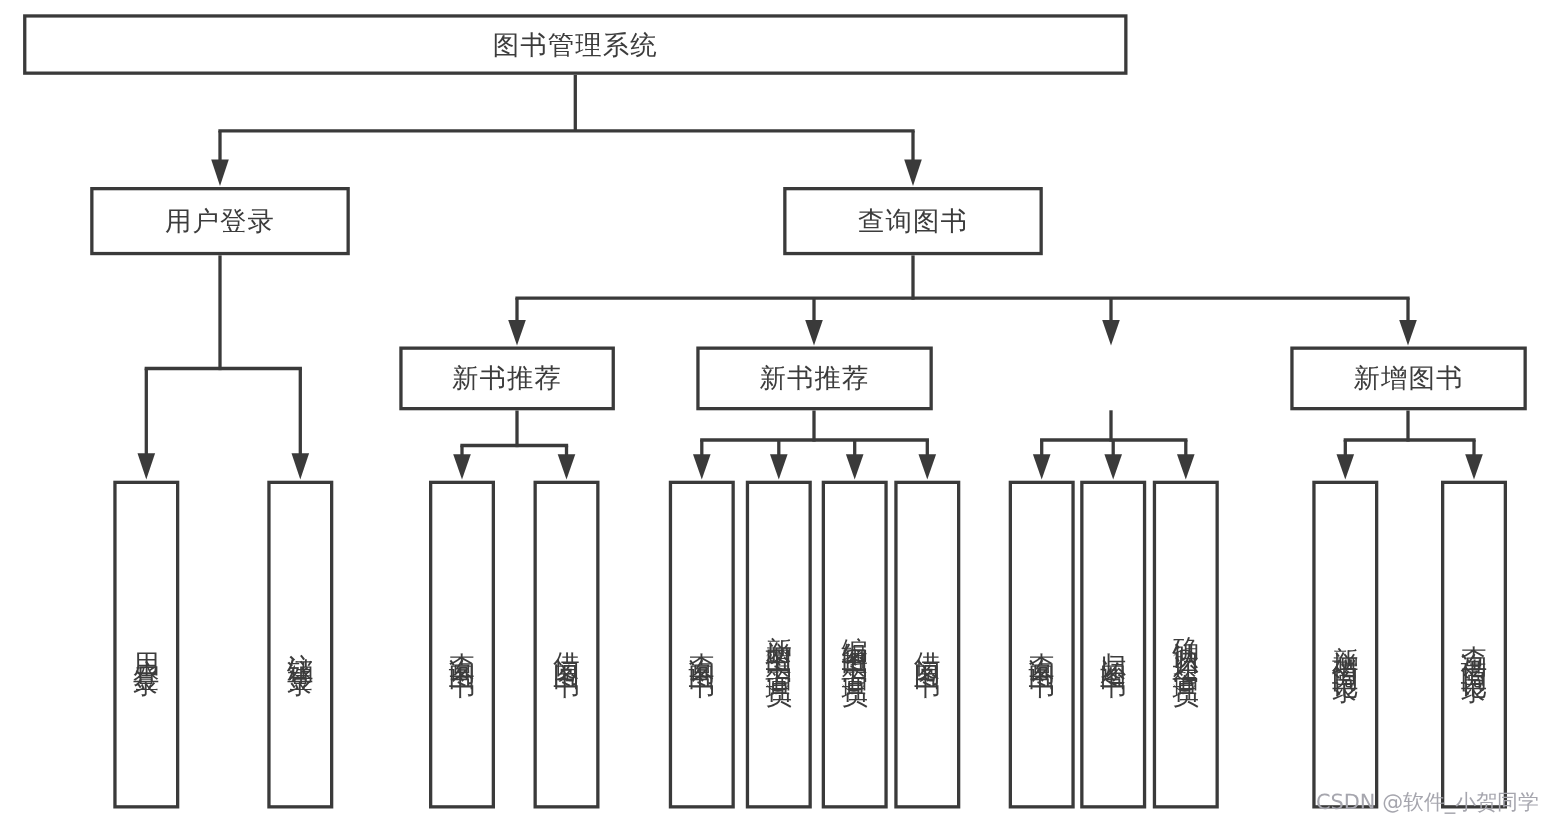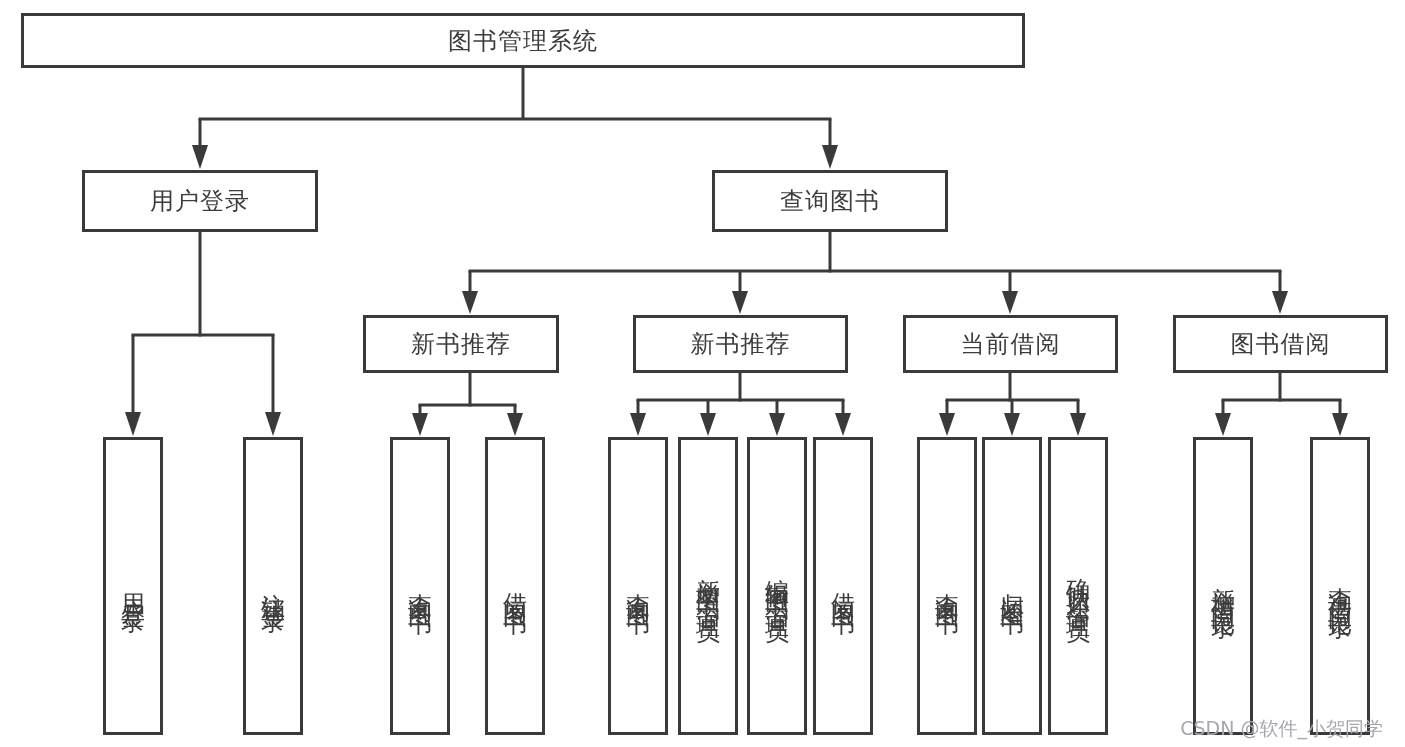--- a/index.html
+++ b/index.html
@@ -56,21 +56,21 @@
   }
   .vbox .vlbl {
     writing-mode: vertical-rl;
     font-size: 24px;
     letter-spacing: 6px;
     line-height: 1;
     white-space: nowrap;
   }
   .watermark {
     position: absolute;
-    right: 22px;
+    right: 6px;
     top: 716px;
     font-size: 19px;
     color: var(--watermark);
     white-space: nowrap;
     margin-left: 33px;
   }
 </style>
 </head>
 <body>
 
@@ -162,25 +162,22 @@
   <div class="box hbox" style="left:712px;top:170px;width:236px;height:62px">
     <span class="lbl">查询图书</span>
   </div>
 
   <div class="box hbox" style="left:363px;top:315px;width:196px;height:58px">
     <span class="lbl">新书推荐</span>
   </div>
   <div class="box hbox" style="left:633px;top:315px;width:215px;height:58px">
     <span class="lbl">新书推荐</span>
   </div>
-  <div class="box hbox" style="left:903px;top:315px;width:215px;height:58px">
-    <span class="lbl">当前借阅</span>
-  </div>
   <div class="box hbox" style="left:1173px;top:315px;width:215px;height:58px">
-    <span class="lbl">图书借阅</span>
+    <span class="lbl">新增图书</span>
   </div>
 
   <div class="box vbox" style="left:103px">
     <span class="vlbl">用户登录</span>
   </div>
   <div class="box vbox" style="left:243px">
     <span class="vlbl">注销登录</span>
   </div>
 
   <div class="box vbox" style="left:390px">

